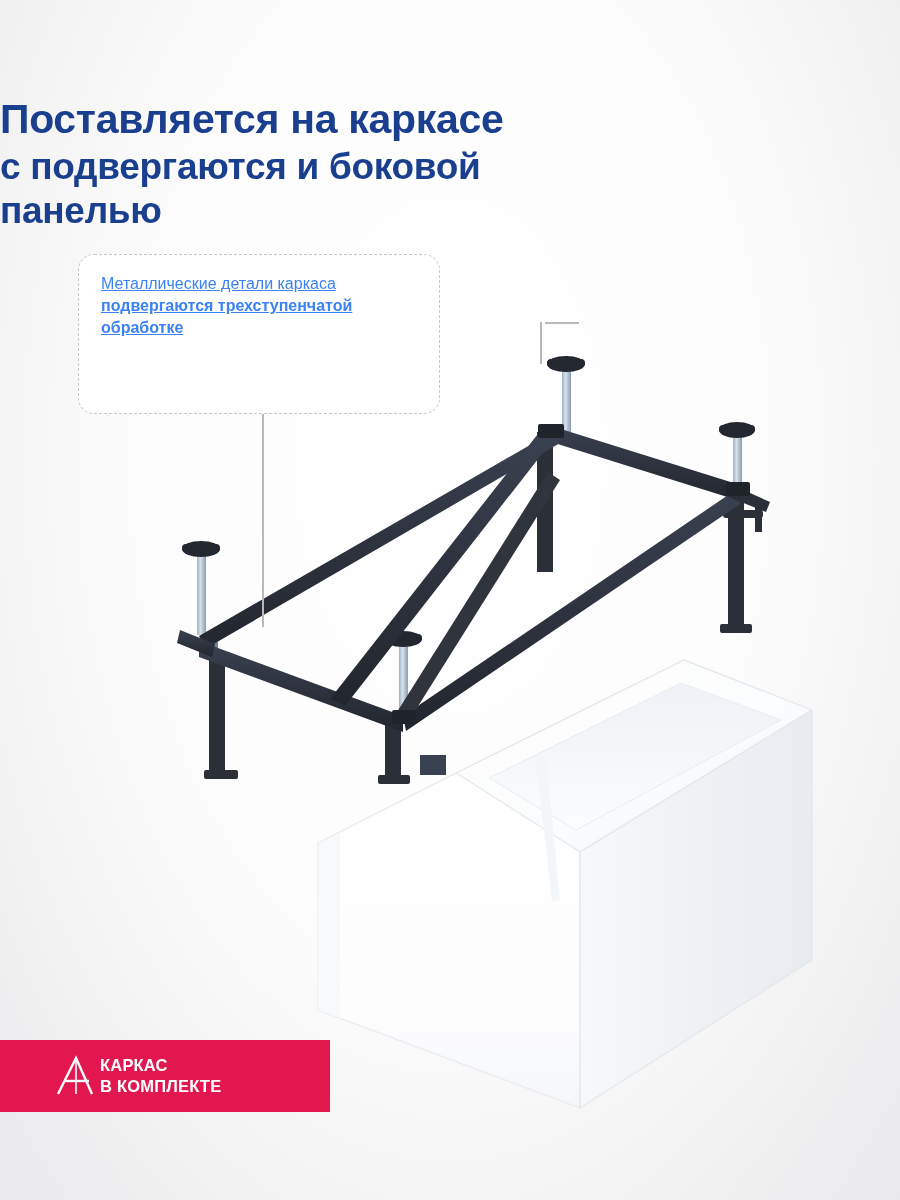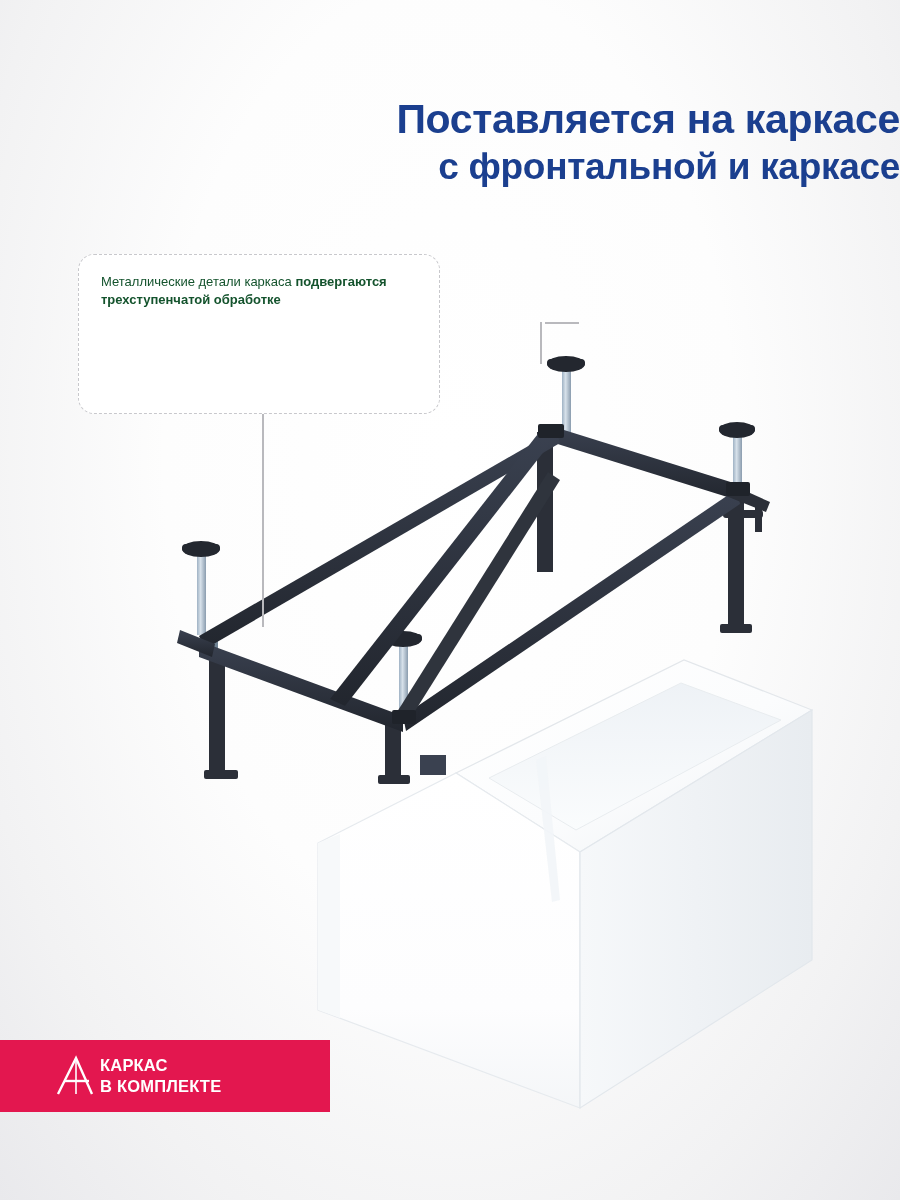--- a/index.html
+++ b/index.html
@@ -20,41 +20,42 @@
     background: radial-gradient(ellipse at 50% 38%, #ffffff 0%, #fdfdfd 45%, #f2f2f3 78%, #e9e9ec 100%);
     overflow: hidden;
   }
 
   
   .heading {
     position: absolute;
     top: 96px;
     left: 0;
     width: 900px;
-    text-align: right;
+    text-align: left;
     color: #1b3f8f;
     font-weight: bold;
     line-height: 1.13;
     letter-spacing: -0.3px;
   }
   .heading .line1 { font-size: 41px; display: block; }
   .heading .line2 { font-size: 37px; display: block; margin-top: 4px; }
   .heading .line3 { font-size: 37px; display: block; margin-top: 2px; }
 
   
   .callout {
     position: absolute;
     background: #ffffff;
     border: 1.6px dashed #c8c8cc;
     border-radius: 16px;
     box-sizing: border-box;
     padding: 18px 20px 20px 22px;
-    color: #14532d;
-    font-size: 13px;
+    color: #3b82f6;
+    font-size: 16px;
     line-height: 1.38;
+    text-decoration: underline;
   }
   .callout b { font-weight: bold; }
   #callout-left {
     left: 78px;
     top: 254px;
     width: 362px;
     min-height: 160px;
   }
   #callout-right {
     left: 578px;
@@ -127,21 +128,22 @@
   }
   .ribbon-text span { display: block; }
 </style>
 </head>
 <body>
 
 <div class="page">
 
   <div class="heading">
     <span class="line1">Поставляется на каркасе</span>
-    <span class="line2">с фронтальной и каркасе</span>
+    <span class="line2">с подвергаются и боковой</span>
+    <span class="line3">панелью</span>
   </div>
 
   <svg class="art" viewBox="0 0 900 1200">
     <defs>
       <linearGradient id="tubTop" x1="0" y1="0" x2="1" y2="1">
         <stop offset="0%" stop-color="#ffffff"></stop>
         <stop offset="55%" stop-color="#fbfcfd"></stop>
         <stop offset="100%" stop-color="#eef1f4"></stop>
       </linearGradient>
       <linearGradient id="tubFront" x1="0" y1="0" x2="0" y2="1">

